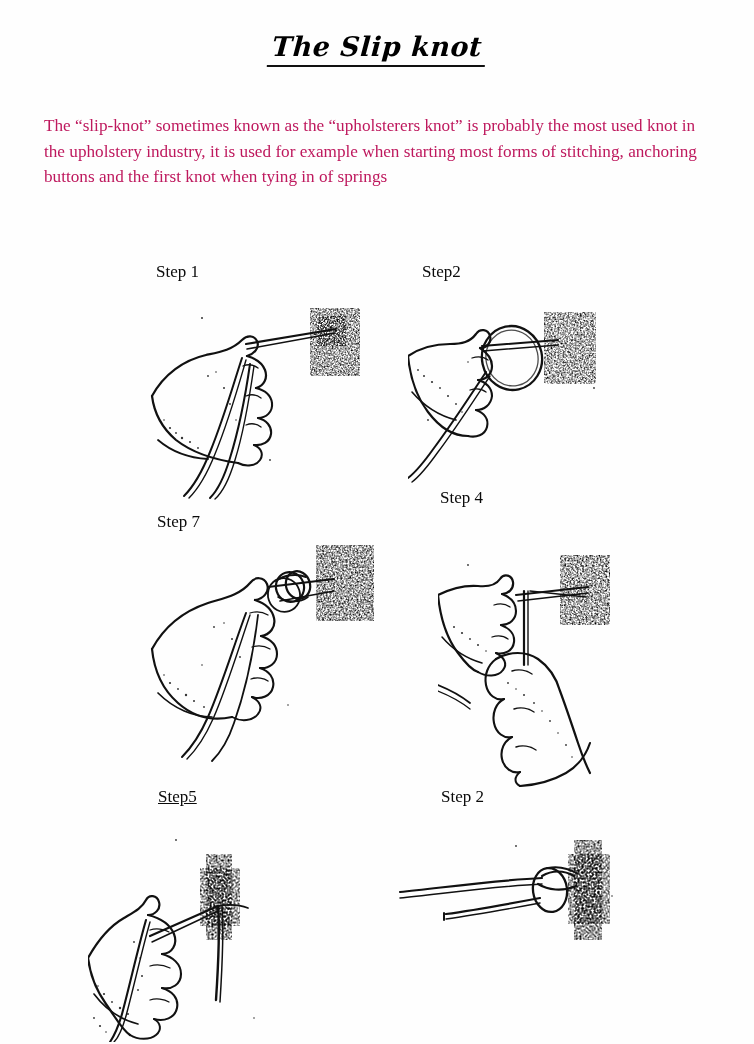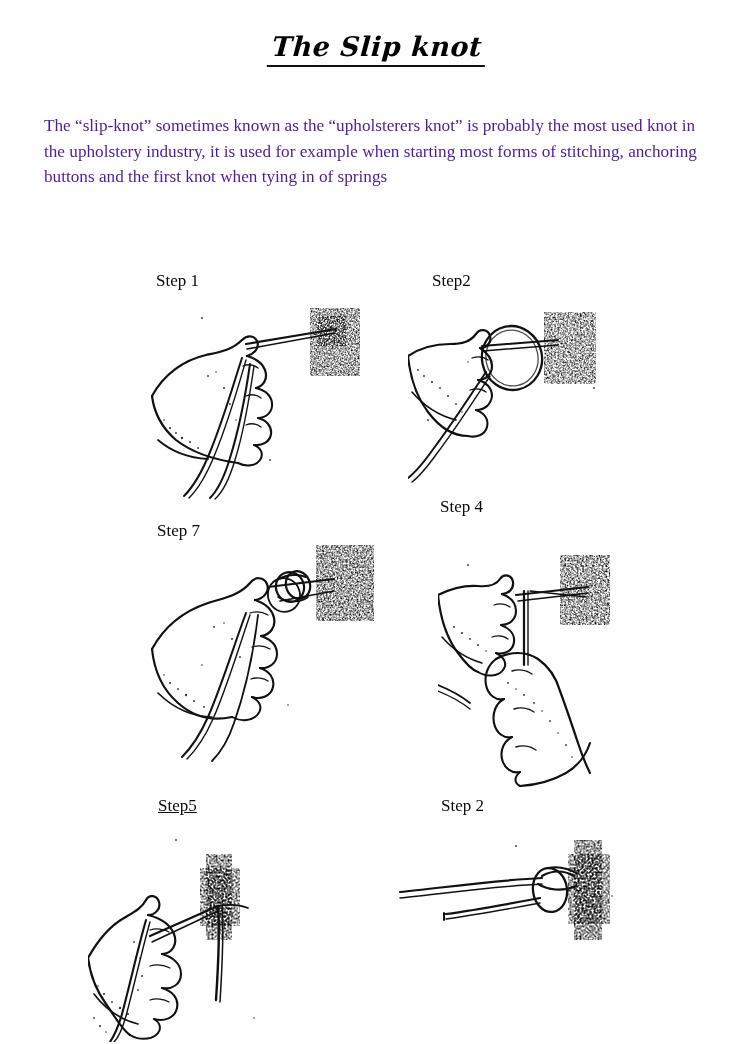--- a/index.html
+++ b/index.html
@@ -45,36 +45,35 @@
 
   
   .para {
     position: absolute;
     left: 44px;
     width: 672px;
     font-size: 17.2px;
     line-height: 25.5px;
     text-align: left;
     font-family: "Liberation Serif", "DejaVu Serif", serif;
-    color: #4c1d95;
+    color: #be185d;
   }
   #para1 { top: 96px; }
   #para2 { top: 183px; }
 
   
   .step-label {
     position: absolute;
     font-size: 17px;
     font-family: "Liberation Serif", "DejaVu Serif", serif;
     color: #0a0a0a;
     white-space: nowrap;
-    margin-top: 9px;
   }
   #lbl-1 { left: 156px; top: 262px; }
-  #lbl-2 { left: 432px; top: 262px; }
+  #lbl-2 { left: 422px; top: 262px; }
   #lbl-3 { left: 157px; top: 512px; }
   #lbl-4 { left: 440px; top: 488px; }
   #lbl-5 { left: 158px; top: 787px; text-decoration: underline; }
   #lbl-6 { left: 441px; top: 787px; }
 
   .fig {
     position: absolute;
   }
   #fig-1 { left: 150px;  top: 300px; width: 222px; height: 200px; }
   #fig-2 { left: 408px;  top: 300px; width: 224px; height: 200px; }

